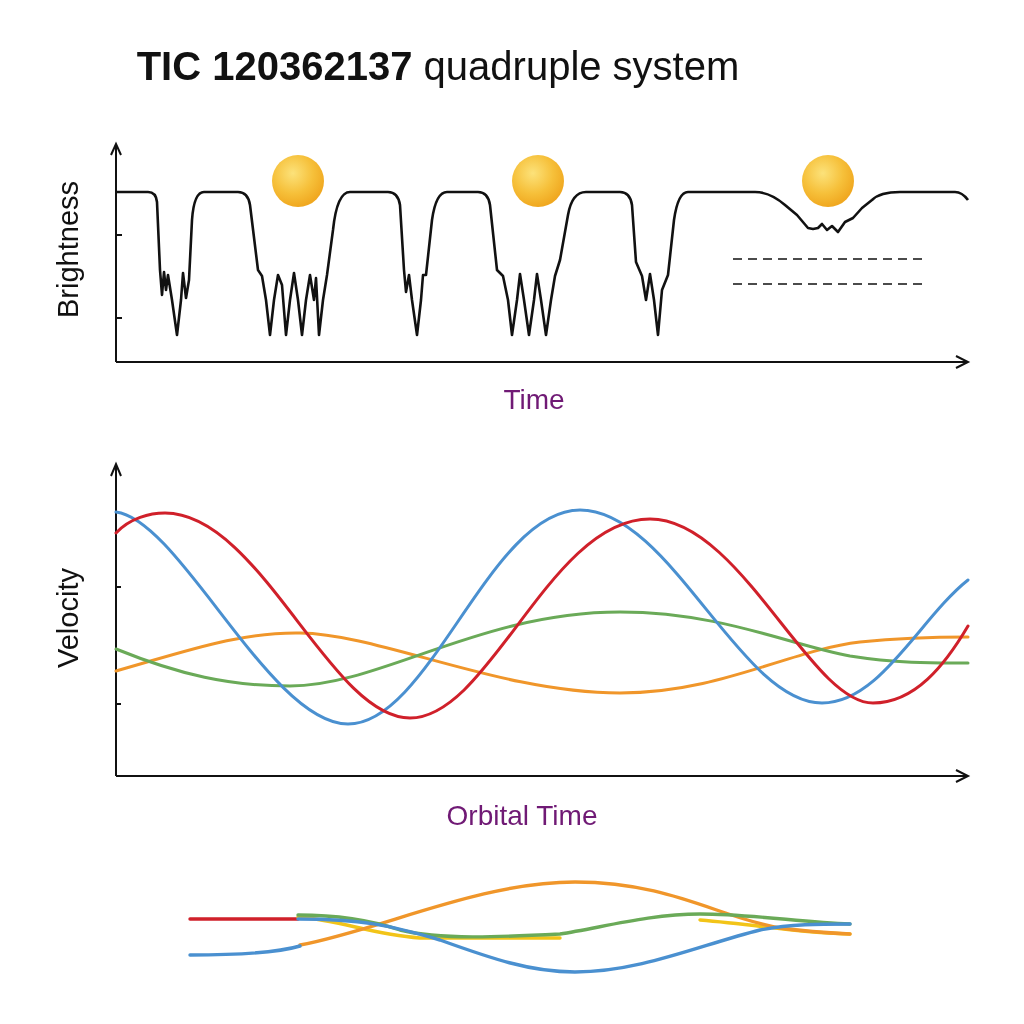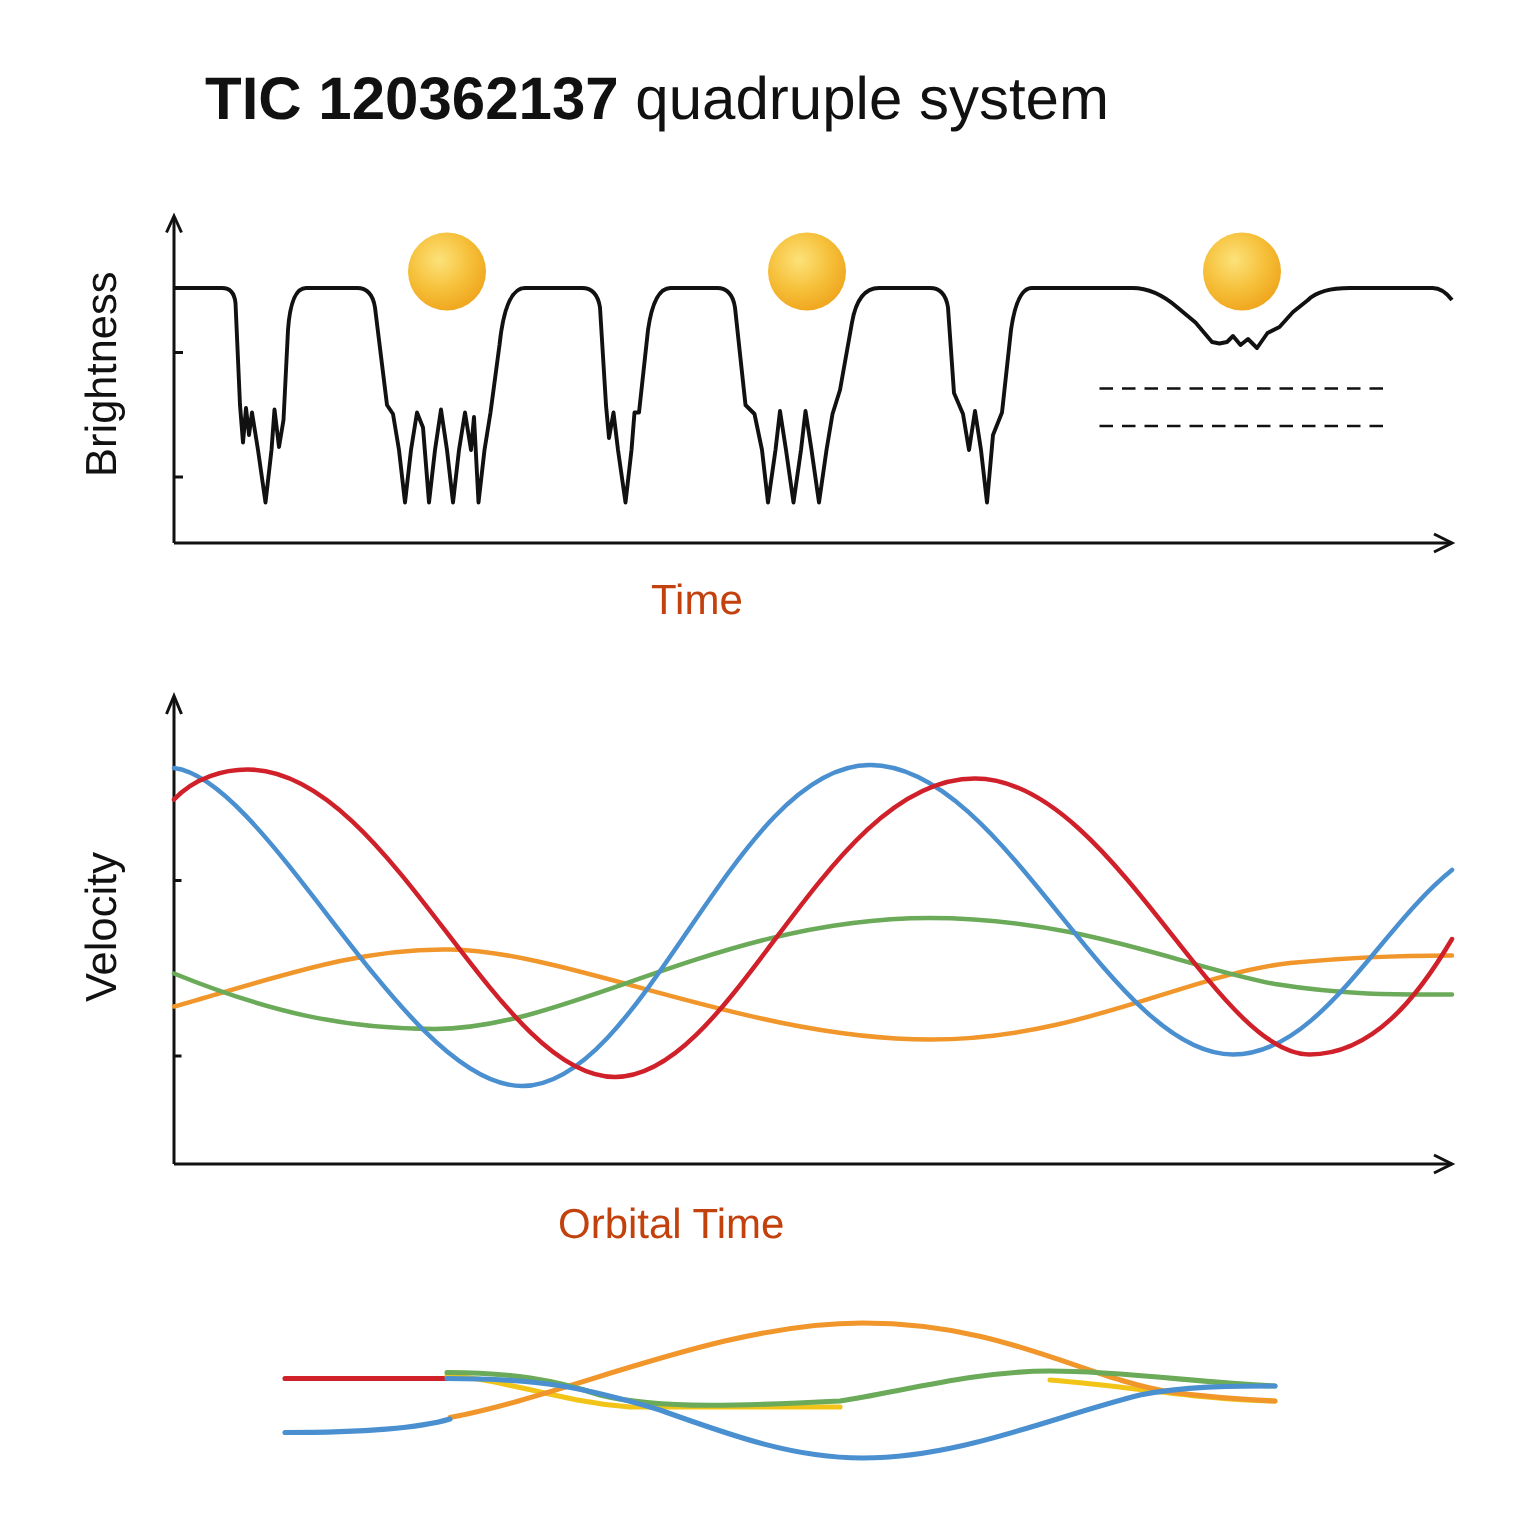--- a/index.html
+++ b/index.html
@@ -1,21 +1,21 @@
 <!DOCTYPE html>
 <html><head>
   <meta charset="utf-8">
   <style>
     html, body { margin: 0; padding: 0; background: #ffffff; }
     body { width: 1024px; height: 1024px; position: relative; overflow: hidden; font-family: "Liberation Sans", "DejaVu Sans", sans-serif; }
     .title { position: absolute; top: 44px; left: 0; width: 876px; text-align: center; font-size: 40px; color: #111; }
     .title .bold { font-weight: bold; }
     .title .light { font-weight: normal; }
     .ylabel { position: absolute; font-size: 29px; color: #111; transform-origin: left top; transform: rotate(-90deg); white-space: nowrap; }
-    .xlabel { position: absolute; font-size: 28px; color: #c2410c; text-align: left; }
+    .xlabel { position: absolute; font-size: 28px; color: #701a75; text-align: center; }
     svg { position: absolute; left: 0; top: 0; }
   </style>
 </head>
 <body>
 
 <div class="title">
   <span class="bold">TIC 120362137</span>
   <span class="light">quadruple system</span>
 </div>
 

